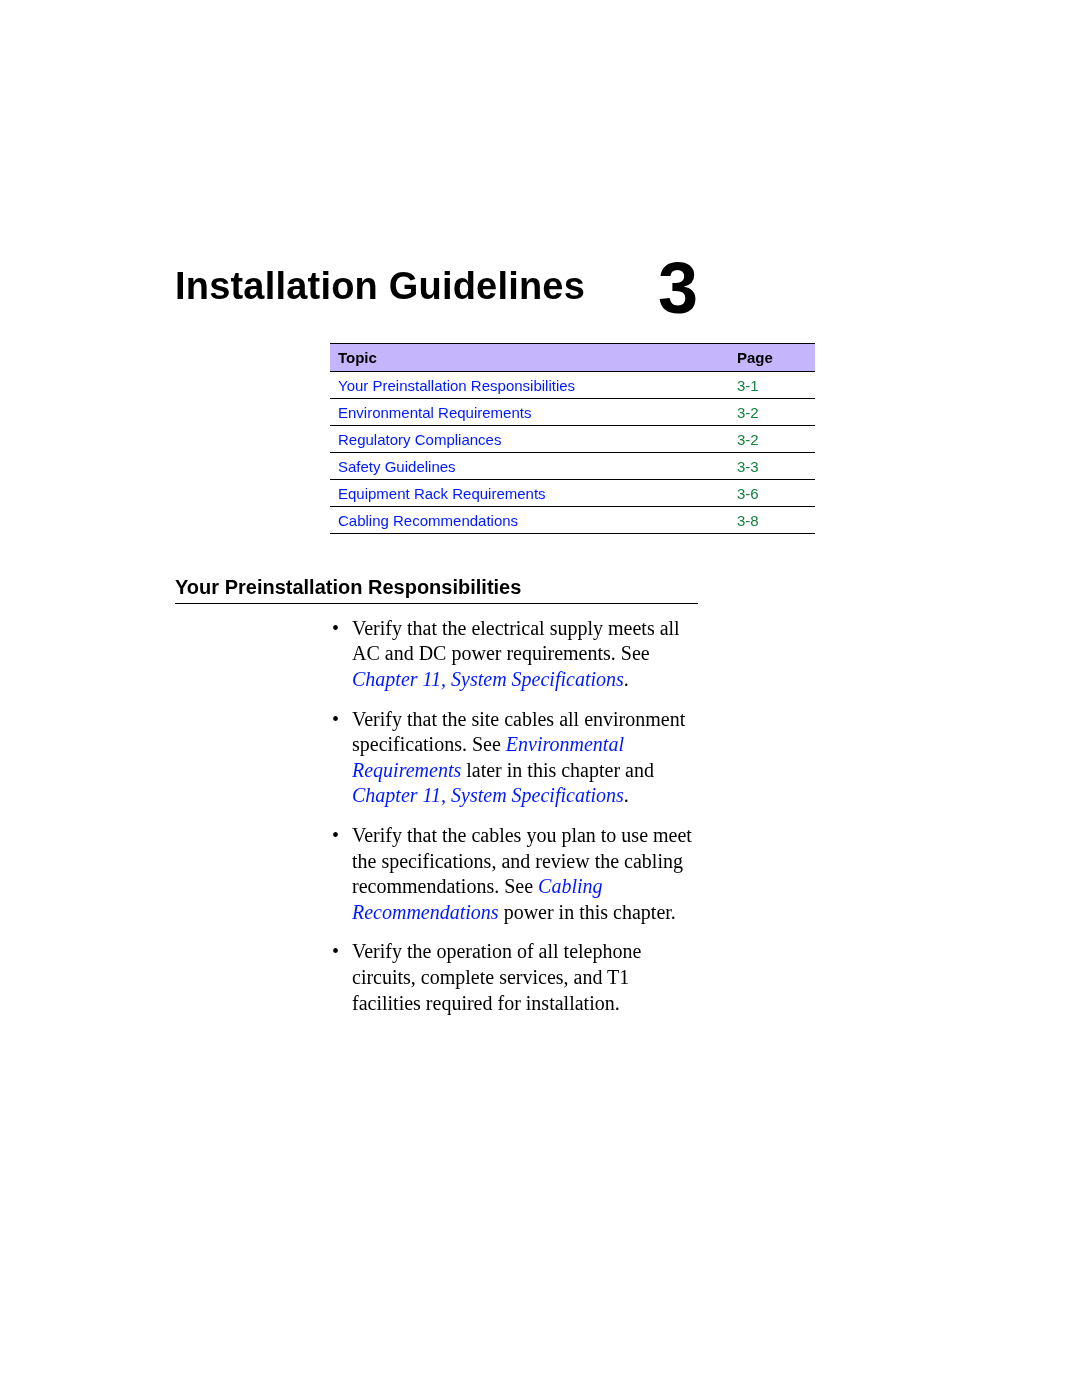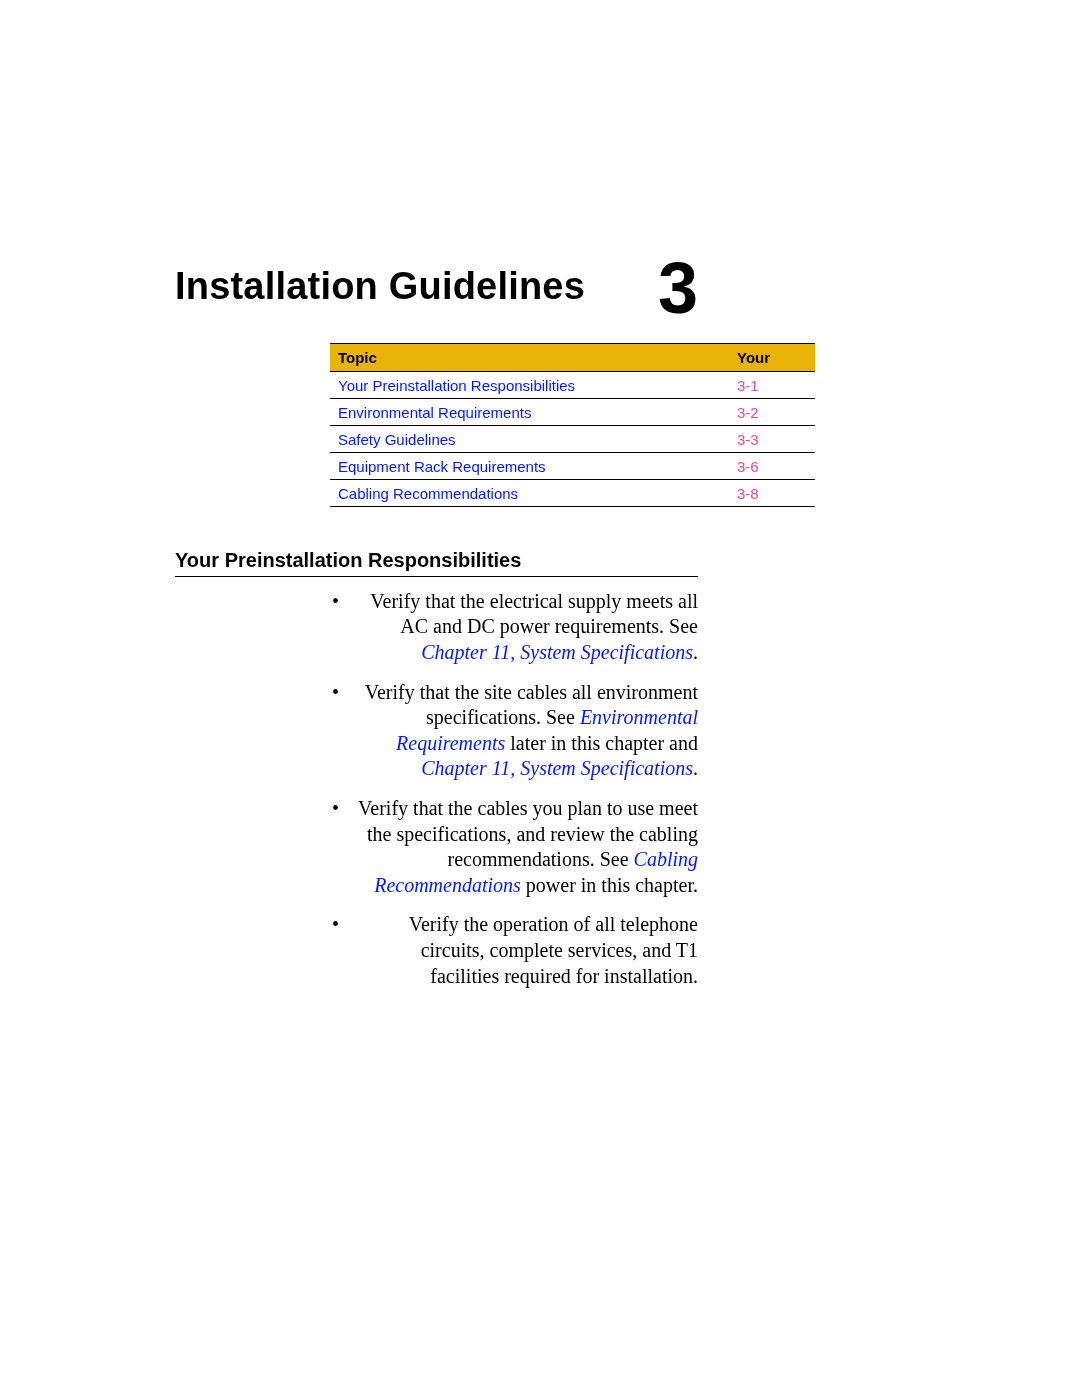--- a/index.html
+++ b/index.html
@@ -53,21 +53,21 @@
     margin-top: 22px;
     margin-left: 155px;
     width: 485px;
     border-collapse: collapse;
     font-family: Arial, Helvetica, sans-serif;
     font-size: 15px;
   }
   .toc th {
     text-align: left;
     font-weight: bold;
-    background: #eab308;
+    background: #c4b5fd;
     padding: 5px 8px 5px 8px;
     border-top: 1.5px solid #000;
     border-bottom: 1.5px solid #000;
     color: #000;
   }
   .toc th.page-col {
     width: 70px;
   }
   .toc td {
     padding: 5px 8px 4px 8px;
@@ -75,21 +75,21 @@
     vertical-align: top;
   }
   .toc tr:last-child td {
     border-bottom: 1.5px solid #000;
   }
   .toc a {
     color: #0018ff;
     text-decoration: none;
   }
   .toc td.page-cell a {
-    color: #ec4899;
+    color: #15803d;
   }
   .section-heading {
     font-family: "Arial Black", Arial, sans-serif;
     font-weight: 900;
     font-size: 20px;
     margin-top: 42px;
     padding-bottom: 4px;
     border-bottom: 1px solid #000;
   }
   .section-intro {
@@ -102,21 +102,20 @@
     list-style: none;
     margin: 12px 0 0 155px;
     padding: 0;
     font-size: 20px;
     line-height: 1.28;
   }
   ul.bullets > li {
     position: relative;
     padding-left: 22px;
     margin-bottom: 14px;
-    text-align: right;
   }
   ul.bullets > li::before {
     content: "•";
     position: absolute;
     left: 2px;
     top: 0;
   }
 </style>
 </head>
 <body>
@@ -128,30 +127,34 @@
       <span>Installation Guidelines</span><br>
     </div>
     <div class="chapter-number">3</div>
   </div>
 
 
   <table class="toc">
     <thead>
       <tr>
         <th>Topic</th>
-        <th class="page-col">Your</th>
+        <th class="page-col">Page</th>
       </tr>
     </thead>
     <tbody>
         <tr>
           <td><a href="#">Your Preinstallation Responsibilities</a></td>
           <td class="page-cell"><a href="#">3-1</a></td>
         </tr>
         <tr>
           <td><a href="#">Environmental Requirements</a></td>
+          <td class="page-cell"><a href="#">3-2</a></td>
+        </tr>
+        <tr>
+          <td><a href="#">Regulatory Compliances</a></td>
           <td class="page-cell"><a href="#">3-2</a></td>
         </tr>
         <tr>
           <td><a href="#">Safety Guidelines</a></td>
           <td class="page-cell"><a href="#">3-3</a></td>
         </tr>
         <tr>
           <td><a href="#">Equipment Rack Requirements</a></td>
           <td class="page-cell"><a href="#">3-6</a></td>
         </tr>

